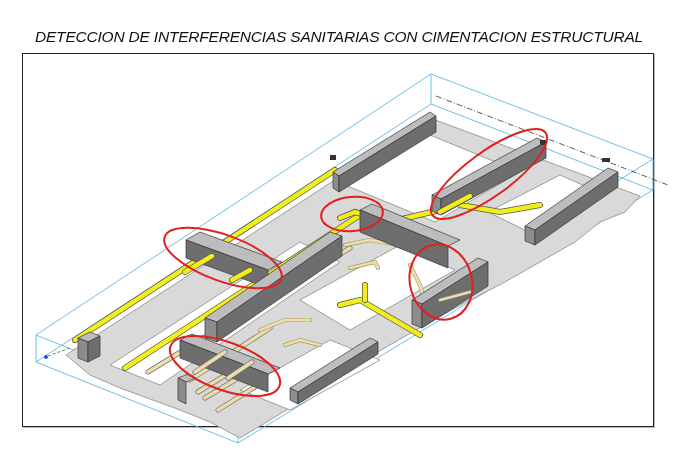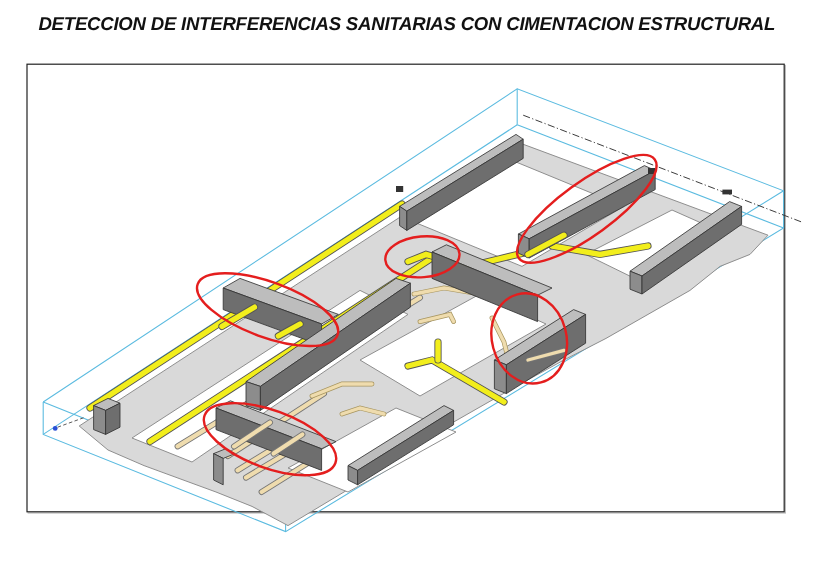--- a/index.html
+++ b/index.html
@@ -1,19 +1,19 @@
 <!DOCTYPE html>
 <html><head>
 <meta charset="utf-8">
 <style>
   html, body { margin: 0; padding: 0; background: #ffffff; }
   body { width: 678px; height: 473px; position: relative; overflow: hidden;
          font-family: "Liberation Sans", sans-serif; }
-  .title { position: absolute; left: 0; top: 12px; width: 678px; text-align: center;
-           font-family: "Liberation Sans", sans-serif; font-weight: bold; font-style: italic;
+  .title { position: absolute; left: 0; top: 28px; width: 678px; text-align: center;
+           font-family: "Liberation Sans", sans-serif; font-weight: normal; font-style: italic;
            font-size: 15.5px; letter-spacing: -0.2px; color: #111; }
   .frame { position: absolute; left: 22px; top: 53px; width: 630px; height: 372px;
            border: 1.5px solid #222; box-shadow: 1px 1px 0 #bbb; background: #fff; }
   svg { position: absolute; left: 0; top: 0; }
 </style>
 </head>
 <body>
 
 <div class="title">DETECCION DE INTERFERENCIAS SANITARIAS CON CIMENTACION ESTRUCTURAL</div>
 

